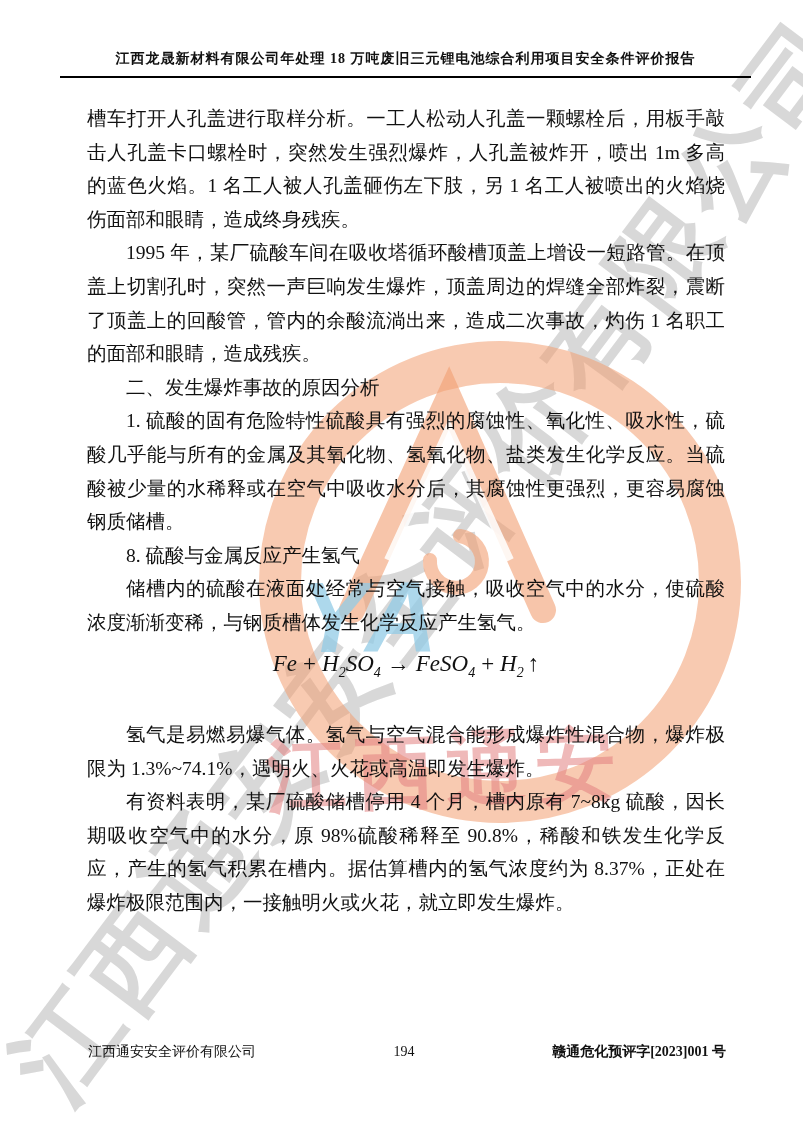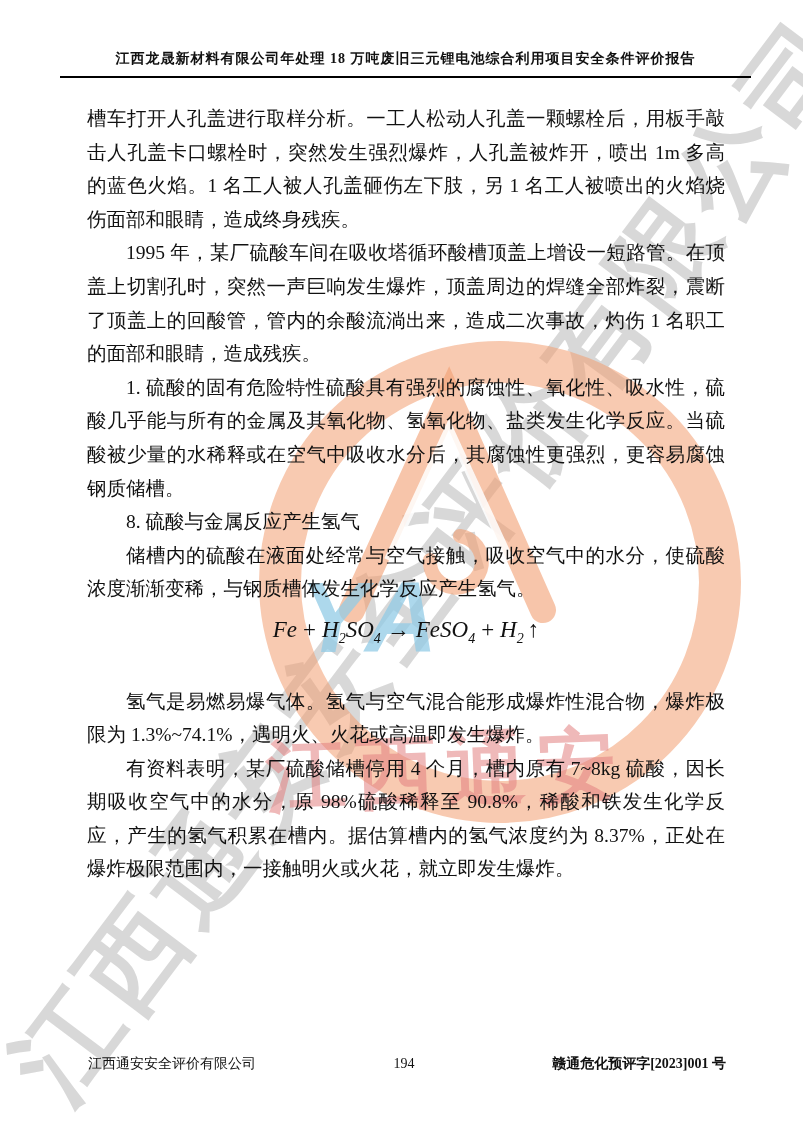--- a/index.html
+++ b/index.html
@@ -66,21 +66,21 @@
   }
   .formula i{font-style:italic;}
   .formula sub{font-size:14px;font-style:italic;}
   .formula .op{font-style:normal;padding:0 6px;}
   .formula .up{font-style:normal;padding-left:4px;}
   .ftr{
     position:absolute;left:88px;top:1043px;width:638px;
     display:flex;justify-content:space-between;align-items:baseline;
     font-size:14px;
   }
-  .ftr .f-right{font-weight:bold;margin-top:12px;}
+  .ftr .f-right{font-weight:bold;}
 </style>
 </head>
 <body>
 
 <div class="page">
 
   <div class="wm">
     <div class="wm-diagonal">江西通安安全评价有限公司</div>
 
     <svg class="wm-logo" width="803" height="1123" viewBox="0 0 803 1123">
@@ -100,20 +100,21 @@
   <div class="content">
 
     <div class="hdr">
       <div class="hdr-title">江西龙晟新材料有限公司年处理 18 万吨废旧三元锂电池综合利用项目安全条件评价报告</div>
       <div class="hdr-rule"></div>
     </div>
 
     <div class="bodytext">
       <p>槽车打开人孔盖进行取样分析。一工人松动人孔盖一颗螺栓后，用板手敲击人孔盖卡口螺栓时，突然发生强烈爆炸，人孔盖被炸开，喷出 1m 多高的蓝色火焰。1 名工人被人孔盖砸伤左下肢，另 1 名工人被喷出的火焰烧伤面部和眼睛，造成终身残疾。</p>
       <p class="ind">1995 年，某厂硫酸车间在吸收塔循环酸槽顶盖上增设一短路管。在顶盖上切割孔时，突然一声巨响发生爆炸，顶盖周边的焊缝全部炸裂，震断了顶盖上的回酸管，管内的余酸流淌出来，造成二次事故，灼伤 1 名职工的面部和眼睛，造成残疾。</p>
+      <p class="ind">二、发生爆炸事故的原因分析</p>
       <p class="ind">1. 硫酸的固有危险特性硫酸具有强烈的腐蚀性、氧化性、吸水性，硫酸几乎能与所有的金属及其氧化物、氢氧化物、盐类发生化学反应。当硫酸被少量的水稀释或在空气中吸收水分后，其腐蚀性更强烈，更容易腐蚀钢质储槽。</p>
       <p class="ind">8. 硫酸与金属反应产生氢气</p>
       <p class="ind">储槽内的硫酸在液面处经常与空气接触，吸收空气中的水分，使硫酸浓度渐渐变稀，与钢质槽体发生化学反应产生氢气。</p>
 
       <div class="formula">
         <i>Fe</i><span class="op">+</span><i>H</i><sub>2</sub><i>SO</i><sub>4</sub><span class="op">→</span><i>FeSO</i><sub>4</sub><span class="op">+</span><i>H</i><sub>2</sub><span class="up">↑</span>
       </div>
 
       <p class="ind">氢气是易燃易爆气体。氢气与空气混合能形成爆炸性混合物，爆炸极限为 1.3%~74.1%，遇明火、火花或高温即发生爆炸。</p>
       <p class="ind">有资料表明，某厂硫酸储槽停用 4 个月，槽内原有 7~8kg 硫酸，因长期吸收空气中的水分，原 98%硫酸稀释至 90.8%，稀酸和铁发生化学反应，产生的氢气积累在槽内。据估算槽内的氢气浓度约为 8.37%，正处在爆炸极限范围内，一接触明火或火花，就立即发生爆炸。</p>

